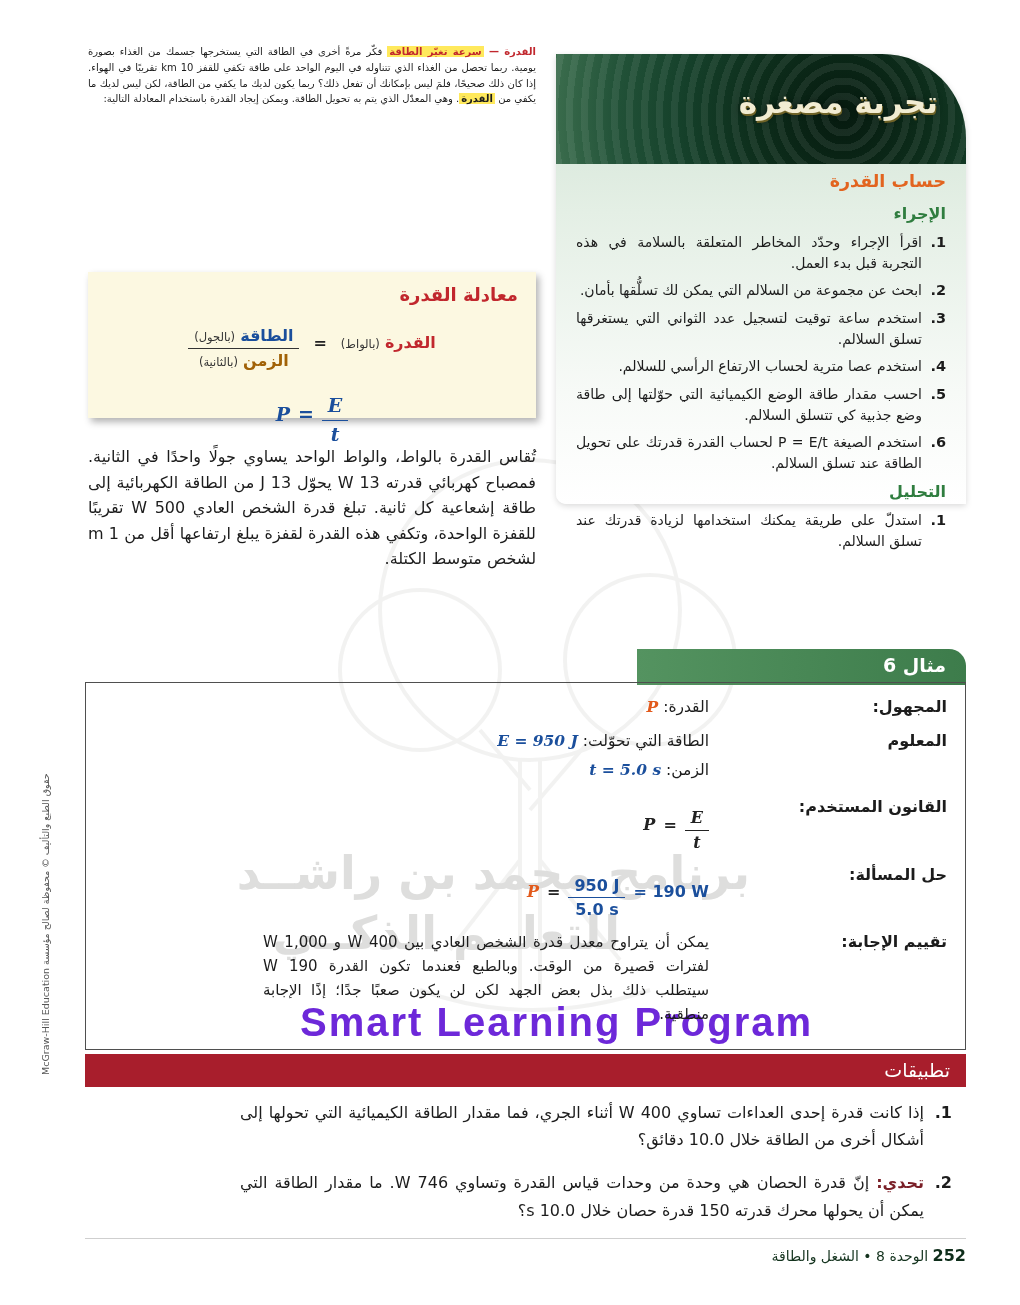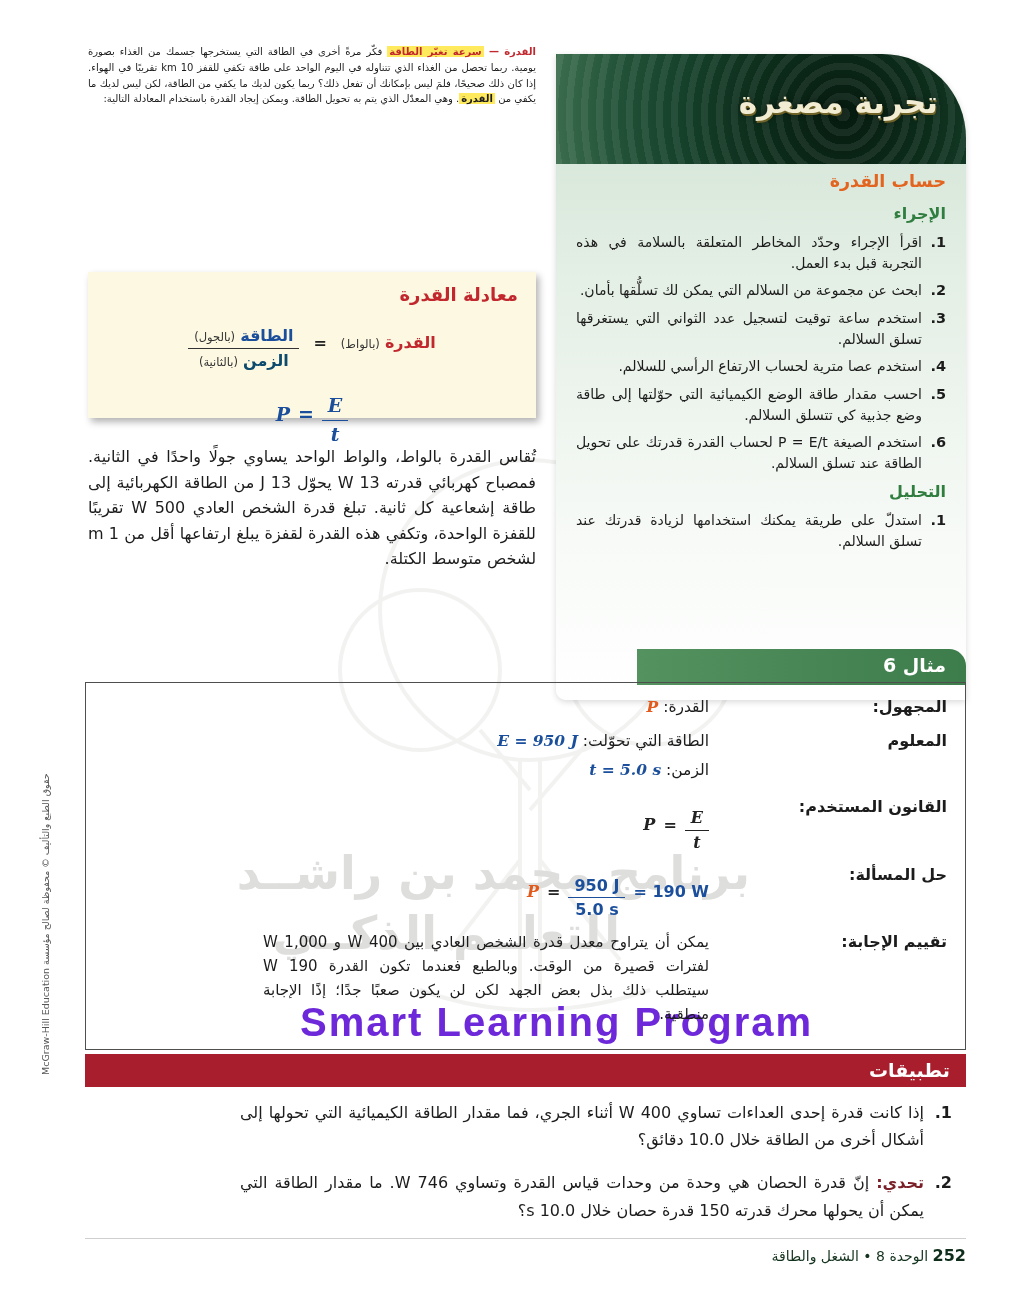--- a/index.html
+++ b/index.html
@@ -13,41 +13,41 @@
   .wm-line{position:absolute;color:#dededd;font-weight:bold;white-space:nowrap;}
   .wm-ar1{top:846px;right:270px;font-size:46px;}
   .wm-ar2{top:906px;right:400px;font-size:46px;}
   .wm-en{top:1000px;left:300px;font-size:40px;letter-spacing:2px;font-family:Liberation Sans, sans-serif;color:#6d28d9;direction:ltr;}
   .wm-tree{position:absolute;top:430px;left:270px;opacity:.5;}
   
   .intro{position:absolute;top:44px;left:88px;width:448px;font-size:10px;line-height:1.58;text-align:justify;z-index:2;}
   .bold{font-weight:bold;}
   .red{color:#c1272d;}
   .blue{color:#1b4f9c;}
-  .green{color:#0c4a6e;}
+  .green{color:#a16207;}
   .orange{color:#e25a1c;}
   .hl{background:#ffe95c;padding:0 2px;}
   .eq-box{
     position:absolute;top:272px;left:88px;width:448px;height:146px;z-index:2;
     background:#fcf8e1;box-shadow:3px 4px 7px rgba(0,0,0,.3);padding:12px 18px;
   }
   .eq-title{color:#c1272d;font-weight:bold;font-size:18px;margin-bottom:8px;}
   .eq-row{display:flex;align-items:center;justify-content:center;gap:14px;font-size:16px;}
   .eq-unit{font-size:11.5px;color:#333;}
   .frac{display:inline-flex;flex-direction:column;text-align:center;vertical-align:middle;line-height:1.35;margin-top:12px;}
   .frac .top{border-bottom:1.6px solid #333;padding:0 6px 1px;}
   .frac .bot{padding:1px 6px 0;}
   .eqs{font-weight:bold;color:#222;}
   .var{font-family:"DejaVu Serif",serif;font-style:italic;font-weight:bold;}
   .eq-symbolic{direction:ltr;text-align:center;margin-top:10px;font-size:19px;color:#1b4f9c;display:flex;justify-content:center;align-items:center;gap:8px;}
   .eq-symbolic .frac .top{border-color:#1b4f9c;}
   .para2{position:absolute;top:444px;left:88px;width:448px;font-size:16px;line-height:1.6;text-align:justify;z-index:2;}
   
   .minilab{
-    position:absolute;top:54px;left:556px;width:410px;height:646px;z-index:2;
+    position:absolute;top:54px;left:556px;width:410px;height:450px;z-index:2;
     border-radius:0 84px 0 10px;
     background:linear-gradient(180deg,#cfe2d3 0%,#e4efe5 35%,#f7faf7 75%,#ffffff 100%);
     box-shadow:0 2px 6px rgba(0,0,0,.15);
   }
   .minilab-header{
     height:110px;border-radius:0 84px 0 0;position:relative;overflow:hidden;
     background:
       repeating-radial-gradient(circle at 70% 55%, rgba(255,255,255,.07) 0 7px, rgba(0,0,0,0) 7px 15px),
       radial-gradient(circle at 70% 55%, #061a0f 0%, #0d2d1b 30%, #15402a 55%, #225238 78%, #3c6e4e 100%);
   }
@@ -75,21 +75,21 @@
   .ex-label{width:168px;min-width:168px;font-weight:bold;font-size:16px;padding-top:2px;}
   .ex-val{margin-right:70px;font-size:15.5px;line-height:1.6;}
   .ex-val .kline{margin-bottom:4px;}
   .formula{direction:ltr;display:flex;align-items:center;gap:8px;font-size:16px;}
   .formula .frac .top{border-color:#1b4f9c;}
   .formula.dark .frac .top{border-color:#222;}
   .eval-text{width:446px;text-align:justify;font-size:15px;line-height:1.6;}
   
   .apps-bar{
     position:absolute;top:1054px;left:85px;width:881px;height:33px;z-index:2;
-    background:#a81e2c;color:#fff;font-weight:bold;font-size:19px;line-height:33px;padding-right:16px;
+    background:#a81e2c;color:#fff;font-weight:normal;font-size:19px;line-height:33px;padding-right:16px;
   }
   .questions{position:absolute;top:1099px;left:240px;width:712px;z-index:2;font-size:16px;line-height:1.7;}
   .question{display:flex;gap:8px;margin-bottom:16px;text-align:justify;}
   .question .n{font-weight:bold;min-width:20px;}
   
   .footer-rule{position:absolute;top:1238px;left:85px;width:881px;border-top:1px solid #cfcfcf;z-index:2;}
   .footer{position:absolute;top:1246px;right:54px;z-index:2;font-size:14px;color:#14331e;}
   .footer .pn{font-weight:bold;font-size:16px;color:#0e2d1a;}
   .copyright{
     position:absolute;left:40px;top:1075px;z-index:2;

